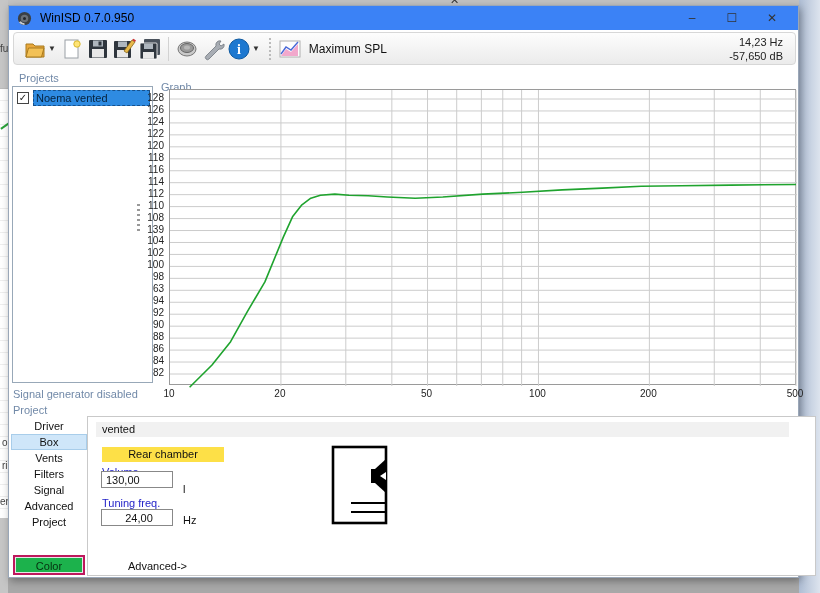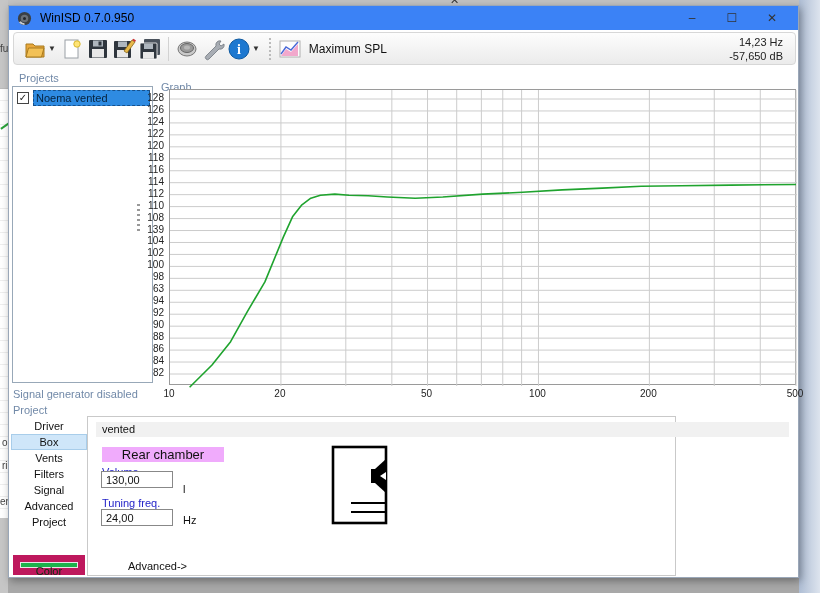--- a/index.html
+++ b/index.html
@@ -62,30 +62,30 @@
   .xticks { position:absolute; left:160px; top:382px; width:627px; height:13px; }
   .xticks span { position:absolute; width:30px; text-align:center; font-size:10px; color:#222; }
   .splitter-dots { position:absolute; left:128px; top:198px; width:3px; height:30px;
      background:repeating-linear-gradient(#999 0 2px, transparent 2px 5px); }
 
   
   .proj-tabs { position:absolute; left:2px; top:412px; width:76px; }
   .ptab { height:16px; font-size:11px; color:#111; text-align:center; line-height:16px; cursor:default; }
   .ptab.selected { background:#cfe6f9; border:1px solid #a8cdea; line-height:14px; }
   .color-btn { position:absolute; left:4px; top:549px; width:72px; height:20px; background:#1cb24c;
-     border:7px solid #be185d; box-shadow:inset 0 0 0 1px #e6e6e6; font-size:11px; color:#07300f;
+     border:2px solid #be185d; box-shadow:inset 0 0 0 1px #e6e6e6; font-size:11px; color:#07300f;
      text-align:center; line-height:18px; }
 
   
-  .main-panel { position:absolute; left:78px; top:410px; width:589px; height:160px;
+  .main-panel { position:absolute; left:78px; top:410px; width:729px; height:160px;
      background:#fff; border:1px solid #c9c9c9; }
   .vented-bar { position:absolute; left:8px; top:5px; width:693px; height:15px; background:#f1f1f1;
      font-size:11px; color:#111; line-height:15px; padding-left:6px; }
-  .chamber-tab { position:absolute; left:14px; top:30px; width:122px; height:15px; background:#f0abfc;
-     font-size:13px; color:#111; text-align:center; line-height:15px; }
+  .chamber-tab { position:absolute; left:14px; top:30px; width:122px; height:15px; background:#fde047;
+     font-size:11px; color:#111; text-align:center; line-height:15px; }
   .fld-label { position:absolute; font-size:11px; color:#2424c8; }
   .fld-input { position:absolute; width:72px; height:17px; border:1px solid #888; background:#fff;
      font-size:11px; color:#111; line-height:15px; padding-left:4px; font-family:inherit; }
   .fld-unit { position:absolute; font-size:11px; color:#111; }
   .box-diagram { position:absolute; left:243px; top:28px; }
   .advanced-btn { position:absolute; left:40px; top:143px; font-size:11px; color:#111; background:none;
      border:none; font-family:inherit; }
 </style>
 </head>
 <body>
@@ -299,21 +299,21 @@
 
   <div class="main-panel">
     <div class="vented-bar">vented</div>
     <div class="chamber-tab">Rear chamber</div>
 
     <div class="fld-label" style="left:14px; top:49px;">Volume</div>
     <input class="fld-input" style="left: 13px; top: 54px;" value="130,00">
     <div class="fld-unit" style="left:95px; top:66px;">l</div>
 
     <div class="fld-label" style="left:14px; top:80px;">Tuning freq.</div>
-    <input class="fld-input" style="left: 13px; top: 92px;" value="24,00">
+    <input class="fld-input" style="left: 13px; top: 92px; text-align: center;" value="24,00">
     <div class="fld-unit" style="left:95px; top:97px;">Hz</div>
 
     <svg class="box-diagram" width="58" height="80" viewBox="0 0 58 80">
       <rect x="2" y="2" width="53" height="76" fill="#fff" stroke="#000" stroke-width="2.6"></rect>
       <path d="M55 14 L44 24 L44 38 L55 48 Z" fill="#000"></path>
       <rect x="40" y="24" width="5" height="14" fill="#000"></rect>
       <path d="M55 27 L49 31 L55 35 Z" fill="#fff"></path>
       <line x1="20" y1="58" x2="55" y2="58" stroke="#000" stroke-width="2.2"></line>
       <line x1="20" y1="67" x2="55" y2="67" stroke="#000" stroke-width="2.2"></line>
     </svg>

